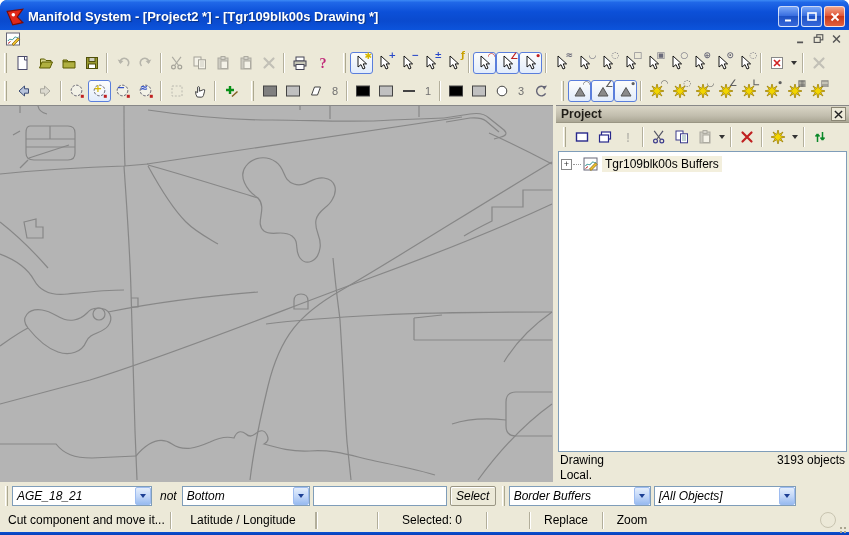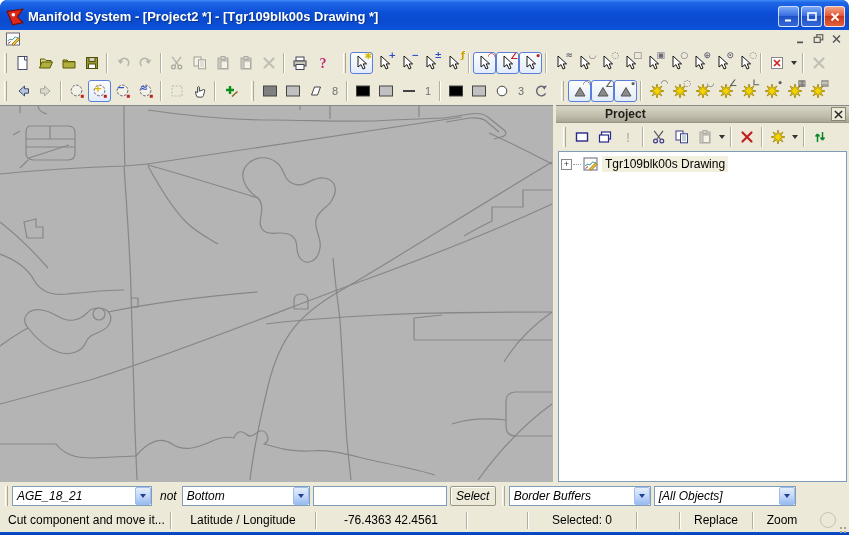--- a/index.html
+++ b/index.html
@@ -44,21 +44,21 @@
 
   
   .workspace { height:377px; display:flex; background:#ece9d8; }
   .map { width:553px; height:377px; background:#b4b4b4; border-top:1px solid #888; position:relative; flex:none; }
   .map svg { display:block; }
   .splitter { width:3px; background:#ece9d8; flex:none; }
 
   .pane { flex:1; display:flex; flex-direction:column; background:#ece9d8; border-top:1px solid #888; overflow:hidden; }
   .pane-header { height:17px; display:flex; align-items:center; padding:0 3px 0 5px;
     background:linear-gradient(180deg,#d9d5c6 0%,#c2beae 60%,#aaa694 100%); border-bottom:1px solid #9a9684; }
-  .pane-title { font-weight:bold; font-size:12px; color:#201e18; flex:1;margin-left:44px; }
+  .pane-title { font-weight:bold; font-size:12px; color:#201e18; flex:1; }
   .pane-close { width:15px; height:14px; border:1px solid #8a8674; background:#ece9d8; display:flex; align-items:center; justify-content:center; }
   .pane-toolbar { height:27px; background:#ece9d8; display:flex; align-items:center; padding-left:4px; }
   .tree { flex:1; margin:1px 2px 0 2px; background:#fff; border:1px solid #7f9db9; padding:3px 2px; font-size:12px; overflow:hidden; }
   .tree-item { display:flex; align-items:center; height:18px; }
   .plusbox { width:11px; height:11px; border:1px solid #888; background:#fff; font-size:9px; line-height:9px; text-align:center; color:#333; flex:none; }
   .dotlink { width:8px; border-top:1px dotted #999; height:0; margin:0 1px; flex:none; }
   .tree-icon { width:17px; height:16px; margin-right:3px; flex:none; }
   .tree-label { background:#f3efdd; padding:1px 3px; color:#000; white-space:nowrap; }
   .pane-info { height:30px; padding:1px 4px; font-size:12px; color:#000; }
   .pane-info .row1 { display:flex; justify-content:space-between; height:15px; }
@@ -823,22 +823,29 @@
           <span class="plusbox">+</span>
           <span class="dotlink"></span>
           <span class="tree-icon">
             <svg width="17" height="16" viewBox="0 0 16 16">
                 <rect x="1.5" y="2" width="13" height="12" fill="#fff" stroke="#667"></rect>
                 <path d="M3 10 C5 6 7 11 9 7 C10.5 4.5 12 8 13.5 6" stroke="#2a9090" fill="none"></path>
                 <path d="M3 12.5 l2.5 -2" stroke="#c02020"></path>
                 <path d="M7 13 L13 6.8 l1.6 1.6 L8.6 14.5 Z" fill="#f0c030" stroke="#806000" stroke-width="0.7"></path>
               </svg>
           </span>
-          <span class="tree-label">Tgr109blk00s Drawing</span>
+          <span class="tree-label">Tgr109blk00s Buffers</span>
         </div>
+      </div>
+      <div class="pane-info">
+        <div class="row1">
+          <span>Drawing</span>
+          <span>3193 objects</span>
+        </div>
+        <div><span>Local.</span></div>
       </div>
     </div>
   </div>
 
   <div class="selbar">
     <span class="thandle"></span>
     <span class="combo" style="width:140px">
       <span class="combo-text">AGE_18_21</span>
       <span class="combo-btn">
           <span class="combo-arrow"></span>
@@ -866,21 +873,20 @@
           <span class="combo-arrow"></span>
         </span>
     </span>
   </div>
 
   <div class="statusbar">
     <span class="scell left" style="width:166px">Cut component and move it...</span>
     <span class="sdiv"></span>
     <span class="scell" style="width:144px">Latitude / Longitude</span>
     <span class="sdiv"></span>
-    <span class="scell" style="width:150px">-76.4363 42.4561</span>
     <span class="sdiv"></span>
     <span class="scell" style="width:60px"></span>
     <span class="sdiv"></span>
     <span class="scell" style="width:108px">Selected: 0</span>
     <span class="sdiv"></span>
     <span class="scell" style="width:42px"></span>
     <span class="sdiv"></span>
     <span class="scell" style="width:72px">Replace</span>
     <span class="sdiv"></span>
     <span class="scell" style="width:58px">Zoom</span>

